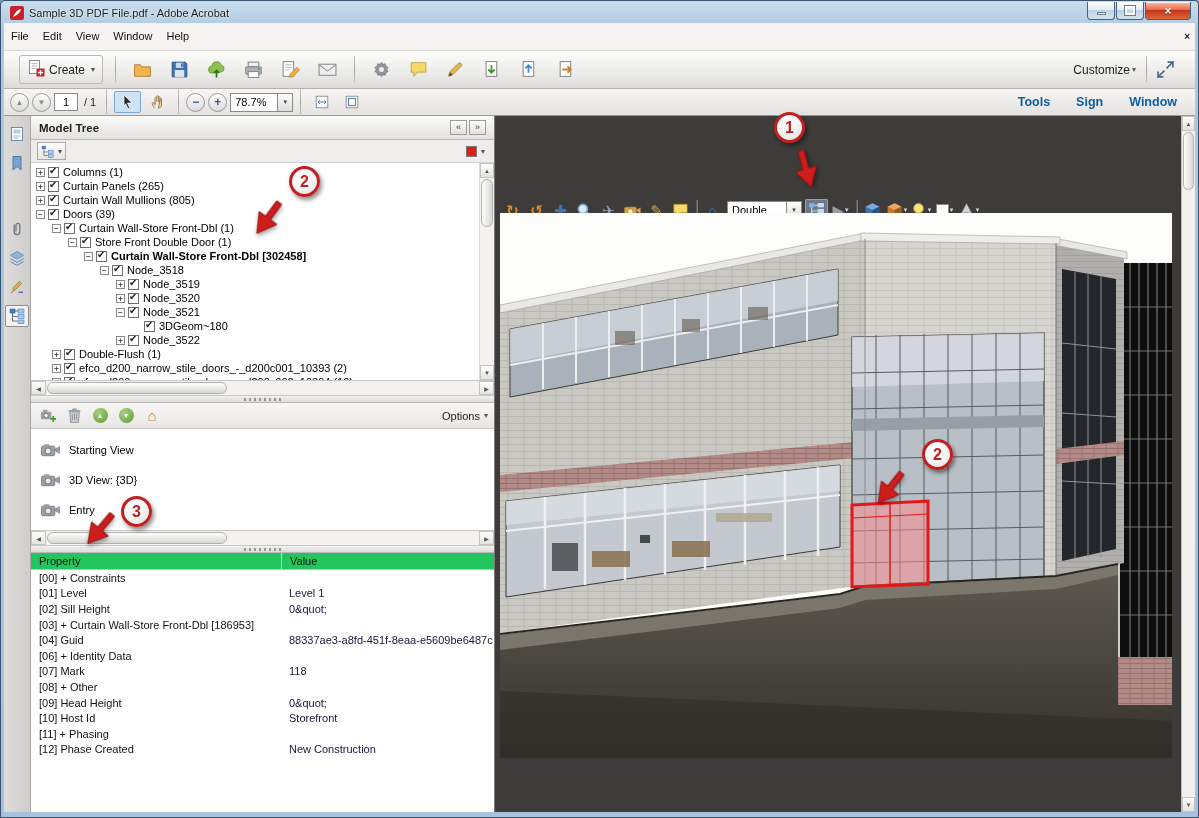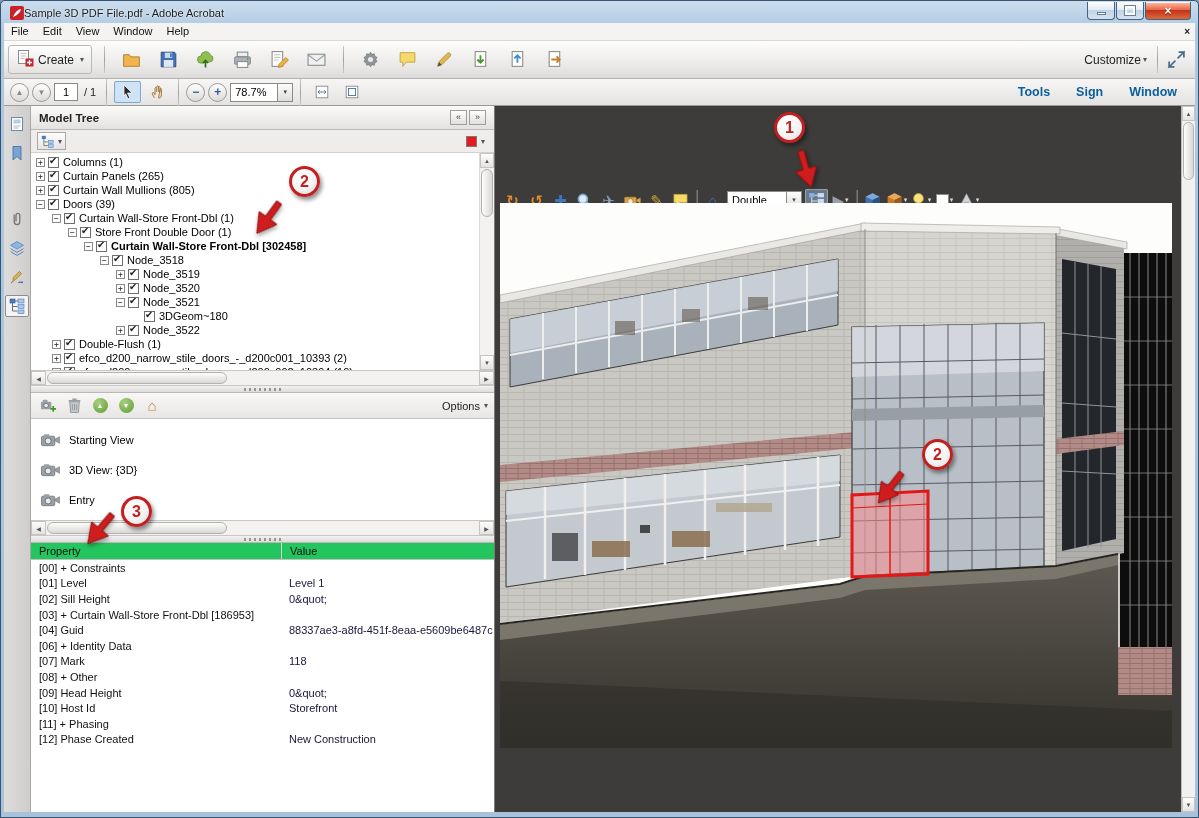--- a/index.html
+++ b/index.html
@@ -1,32 +1,32 @@
 <!DOCTYPE html>
 <html><head>
 <meta charset="utf-8">
 <style>
 *{margin:0;padding:0;box-sizing:border-box;font-family:"Liberation Sans","DejaVu Sans",sans-serif}
 html,body{width:1199px;height:818px;overflow:hidden;background:#7e98b2}
 button{background:none;border:none;font:inherit;color:inherit;cursor:default}
 .win{position:absolute;inset:0;background:linear-gradient(#cadded,#adc8e0 30px,#a6c2dc);border:1px solid #39536e;border-radius:5px 5px 0 0}
 .inner{position:absolute;left:3px;right:3px;top:1px;bottom:5px;display:flex;flex-direction:column}
-.titlebar{height:21px;display:flex;align-items:center;padding:0 6px;position:relative;flex:none}
+.titlebar{height:21px;display:flex;align-items:center;gap:5px;padding:0 6px;position:relative;flex:none}
 .appicon{width:14px;height:14px;flex:none}
 .wtitle{font-size:11px;color:#1c1c1c;text-shadow:0 0 3px #fff}
 .wbtns{position:absolute;right:4px;top:0;display:flex;gap:1px}
 .wbtn{width:28px;height:18px;border:1px solid #46627e;border-top:none;border-radius:0 0 4px 4px;background:linear-gradient(#fdfeff,#e1ecf6 45%,#c0d4e6 50%,#d4e3f0);display:flex;align-items:center;justify-content:center;box-shadow:inset 0 1px 0 rgba(255,255,255,.8)}
 .gmin{width:9px;height:3px;background:#fff;border:1px solid #6a7f95;margin-top:6px}
 .gmax{width:10px;height:9px;border:2px solid #fff;outline:1px solid #6a7f95;background:transparent}
 .wbtn.close{width:46px;background:linear-gradient(#ffc0a8,#e8684a 45%,#c33518 50%,#dd6a3e);color:#fff;font-size:12px;font-weight:bold;text-shadow:0 1px 1px #7a1800}
-.menubar{height:18px;background:#f4f3f1;border-bottom:1px solid #d9d8d6;display:flex;align-items:center;position:relative;flex:none}
+.menubar{height:28px;background:#f4f3f1;border-bottom:1px solid #d9d8d6;display:flex;align-items:center;position:relative;flex:none}
 .menus{display:flex}
 .mitem{font-size:11px;padding:0 7px;line-height:17px;color:#111}
 .menu-x{position:absolute;right:5px;font-size:10px;color:#222;font-weight:bold}
-.tb1{height:38px;background:linear-gradient(#fdfdfc,#e9e8e6 70%,#dcdbd9);border-bottom:1px solid #b3b2b0;display:flex;align-items:center;padding:0 4px;gap:8px;flex:none}
+.tb1{height:38px;background:linear-gradient(#fdfdfc,#e9e8e6 70%,#dcdbd9);border-bottom:1px solid #b3b2b0;display:flex;align-items:center;padding:0 15px;gap:8px;flex:none}
 .createbtn{display:flex;align-items:center;gap:4px;height:29px;padding:0 7px;border:1px solid #b9b8b6;border-radius:3px;background:linear-gradient(#fefefe,#e4e3e1);font-size:12px;color:#222}
 .dd{font-size:8px;color:#555;margin-left:2px}
 .vsep{width:1px;height:27px;background:linear-gradient(#c8c7c5,#a2a1a0,#c8c7c5);margin:0 4px;flex:none}
 .tbtn{width:29px;height:29px;display:flex;align-items:center;justify-content:center;border-radius:3px;flex:none}
 .tbtn svg{width:19px;height:19px}
 .tb1right{margin-left:auto;display:flex;align-items:center}
 .txtbtn{display:flex;align-items:center;font-size:12px;color:#222;padding:0 6px;height:28px}
 .tb2{height:27px;background:linear-gradient(#f7f6f5,#e4e3e1);border-bottom:1px solid #9b9a98;display:flex;align-items:center;padding:0 6px;gap:3px;flex:none}
 .cirbtn{width:19px;height:19px;border-radius:50%;border:1px solid #9a9a98;background:linear-gradient(#fefefe,#dcdbd9);display:flex;align-items:center;justify-content:center;font-size:8px;color:#8a8a88;flex:none}
 .pageinput{width:24px;height:18px;border:1px solid #8a8a88;font-size:11px;text-align:center;background:#fff}

